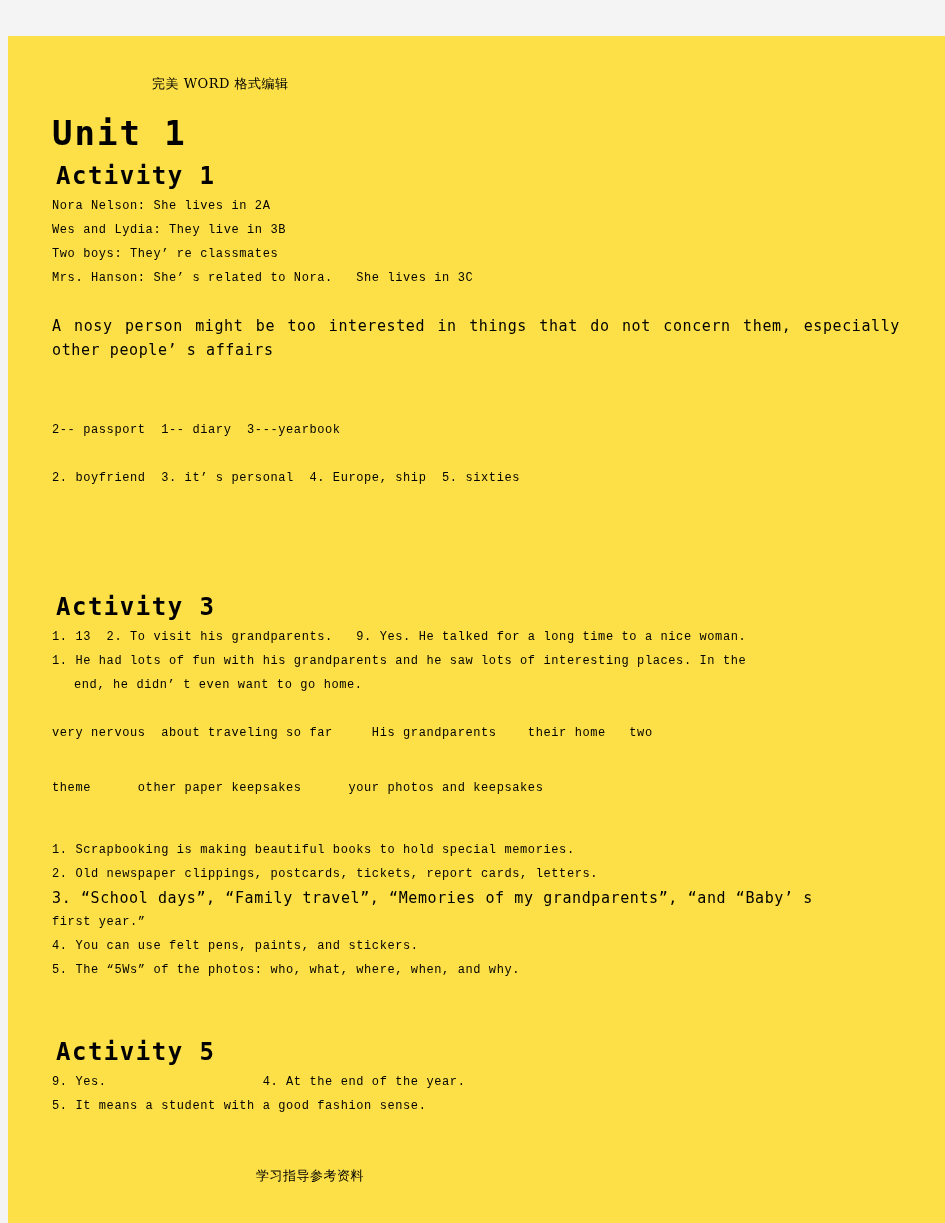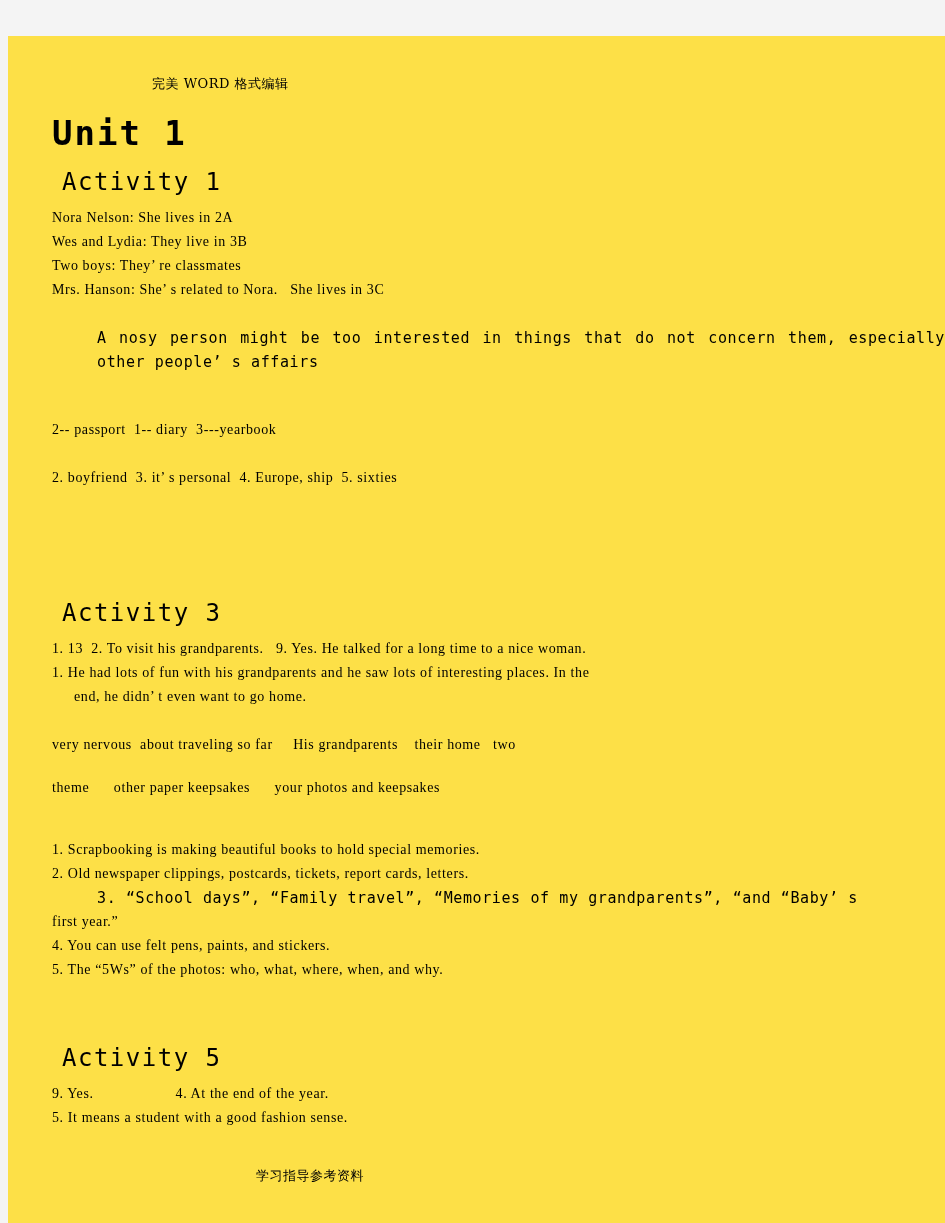--- a/index.html
+++ b/index.html
@@ -54,52 +54,51 @@
     font-family: "DejaVu Sans Mono", monospace;
     font-weight: bold;
     font-size: 34px;
     line-height: 38px;
     letter-spacing: 2px;
     color: #000;
     margin: 0;
   }
   .activity-title {
     font-family: "DejaVu Sans Mono", monospace;
-    font-weight: normal;
+    font-weight: bold;
     font-size: 24px;
     line-height: 28px;
     letter-spacing: 1.5px;
     color: #000;
-    margin: 10px;
+    margin: 4px;
     white-space: nowrap;
   }
 
   
   .line {
-    font-family: Liberation Serif, serif;
-    font-size: 14px;
+    font-family: Liberation Mono, monospace;
+    font-size: 12px;
     line-height: 24px;
     color: #000;
     margin: 0;
     white-space: pre;
     letter-spacing: 0.6px;
   }
   .just {
     font-family: "DejaVu Sans Mono", monospace;
     font-size: 15px;
     line-height: 24px;
     color: #000;
     margin: 0;
     text-align: justify;
     text-align-last: left;
     letter-spacing: 0.6px;
   }
   .just-w {
     width: 848px;
-    margin-left: 45px;
   }
   .indent2 {
     padding-left: 22px;
   }
   .spacer-sm { height: 24px; }
   .spacer-md { height: 38px; }
 
   
   .blk { position: absolute; left: 0; width: 848px; }
   #block-a1 { top: 122px; }

